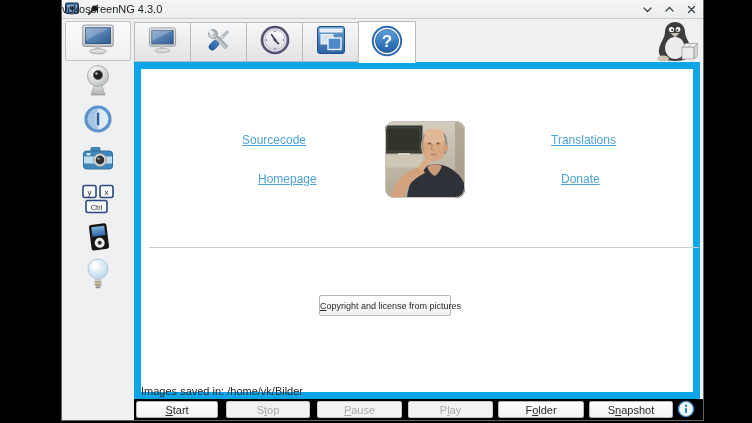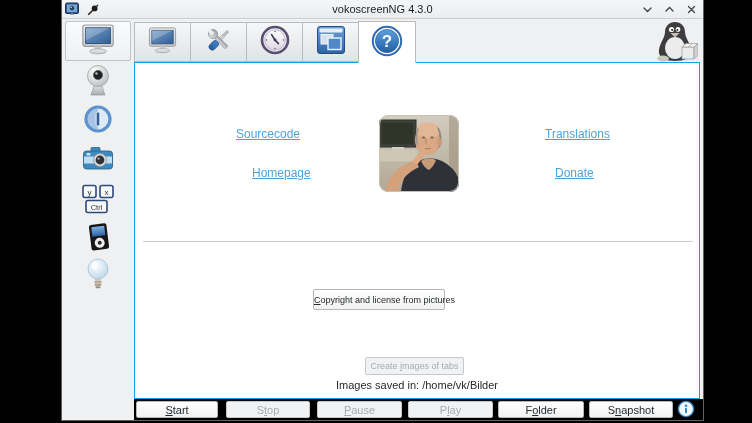--- a/index.html
+++ b/index.html
@@ -3,41 +3,41 @@
 <meta charset="utf-8">
 <style>
   *{box-sizing:border-box;margin:0;padding:0}
   html,body{width:752px;height:423px}
   body{background:#000;position:relative;overflow:hidden;font-family:"Liberation Sans",sans-serif}
   .window{position:absolute;left:62px;top:0;width:641px;height:420px;background:#eff0f1;box-shadow:0 0 0 1px #5f6163}
   
   .titlebar{position:absolute;left:0;top:0;right:0;height:19px;background:linear-gradient(#f4f5f6,#ecedee);border-bottom:1px solid #cdcecf}
   .tb-appicon{position:absolute;left:3px;top:2px}
   .tb-pin{position:absolute;left:24px;top:3px;cursor:pointer}
-  .tb-title{position:absolute;left:0;right:0;top:3px;text-align:center;font-size:11px;color:#1b1e20}
+  .tb-title{position:absolute;left:0;right:0;top:3px;font-size:11px;color:#1b1e20}
   .tb-ctrls{position:absolute;right:4px;top:2px;display:flex;gap:7px}
   .tb-btn{width:15px;height:15px;display:flex;align-items:center;justify-content:center;cursor:pointer}
   
   .sidebar{position:absolute;left:0;top:19px;width:72px;bottom:0;background:#eff0f1}
   .sb-check{position:absolute;left:3px;top:2px;width:66px;height:40px;background:linear-gradient(#fafbfc,#eff0f1);border:1px solid #c2c4c6;border-radius:2px;display:flex;align-items:center;justify-content:center;cursor:pointer}
   .sb-item{position:absolute;left:0;right:0;display:flex;justify-content:center;cursor:pointer}
   
   .main{position:absolute;left:72px;top:19px;right:0;bottom:0}
   .tab{position:absolute;top:3px;width:57px;height:40px;background:linear-gradient(#f6f7f8,#e2e3e4);border:1px solid #b9bbbd;display:flex;align-items:center;justify-content:center;cursor:pointer}
   .tab.active{top:2px;height:42px;background:#fff;border-bottom:none;z-index:3}
   .tux{position:absolute;right:5px;top:1px;z-index:1}
-  .pane{position:absolute;left:0;top:43px;width:566px;height:337px;background:#fff;border:1px solid #0ea5e9;z-index:2}
+  .pane{position:absolute;left:0;top:43px;width:566px;height:337px;background:#fff;border:7px solid #0ea5e9;z-index:2}
   .link{position:absolute;font-size:12px;color:#4da3d9;text-decoration:underline;cursor:pointer;white-space:nowrap}
   .photo{position:absolute;left:244px;top:52px;width:80px;height:77px}
   .hr{position:absolute;left:8px;top:178px;width:550px;height:1px;background:#cbcccd}
   .btn{background:linear-gradient(#fefefe,#f1f2f3);border:1px solid #b4b6b8;border-radius:2px;color:#26292c;font-family:"Liberation Sans",sans-serif;cursor:pointer;white-space:nowrap}
   .btn.disabled{color:#a8aaac;background:#f1f2f3;border-color:#c6c8ca;cursor:default}
   .copy-btn{position:absolute;left:178px;top:226px;width:132px;height:21px;font-size:9px}
   .create-btn{position:absolute;left:230px;top:294px;width:99px;height:18px;font-size:9px}
-  .saved{position:absolute;left:0;right:0;top:316px;text-align:center;font-size:11px;color:#26292c}
+  .saved{position:absolute;left:0;right:0;top:316px;font-size:11px;color:#26292c}
   .bottombar{position:absolute;left:0;right:0;top:380px;height:21px;background:#000000}
   .bbtn{position:absolute;top:2px;height:17px;font-size:11px}
   .info{position:absolute;left:543px;top:1px;width:18px;height:18px;cursor:pointer}
   .u{text-decoration:underline}
 </style>
 </head>
 <body>
 
 <div class="window">
 
@@ -366,21 +366,20 @@
             <path d="M41.5,36 L44,30 Q45.5,28.5 46.5,30 L45,38 Z" fill="#dcab85"></path>
           </g>
           <rect x="0.5" y="0.5" width="79" height="76" rx="9" fill="none" stroke="#c9c2b4"></rect>
         </svg>
       </span>
 
       <div class="hr"></div>
 
       <button class="btn copy-btn"><span></span><span class="u">C</span><span>opyright and license from pictures</span></button>
 
-      <button class="btn disabled create-btn"><span>Create </span><span class="u">i</span><span>mages of tabs</span></button>
 
       <div class="saved">Images saved in: /home/vk/Bilder</div>
     </div>
 
     <div class="bottombar">
       <button class="btn bbtn" style="left:2px;width:82px"><span></span><span class="u">S</span><span>tart</span></button>
       <button class="btn bbtn disabled" style="left:92px;width:84px"><span>S</span><span class="u">t</span><span>op</span></button>
       <button class="btn bbtn disabled" style="left:183px;width:85px"><span></span><span class="u">P</span><span>ause</span></button>
       <button class="btn bbtn disabled" style="left:274px;width:85px"><span>P</span><span class="u">l</span><span>ay</span></button>
       <button class="btn bbtn" style="left:364px;width:86px"><span>F</span><span class="u">o</span><span>lder</span></button>

